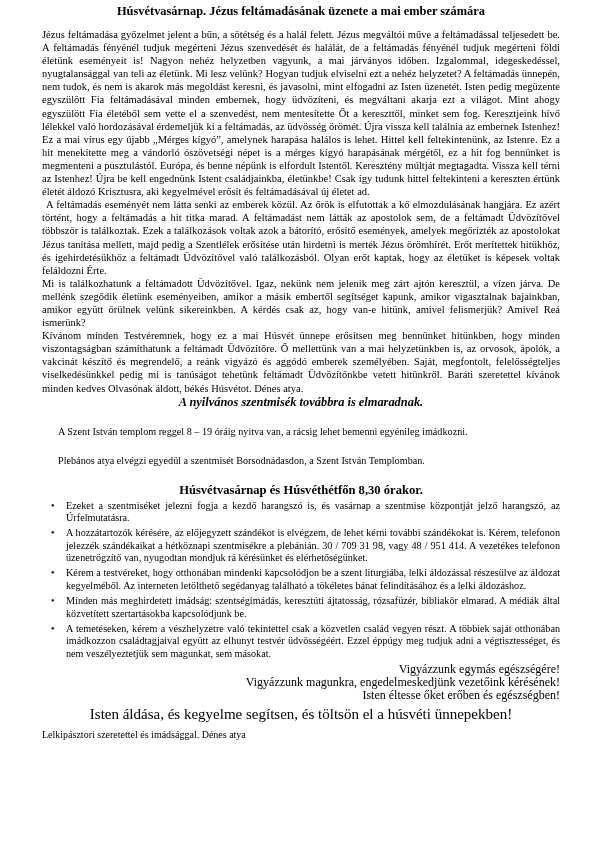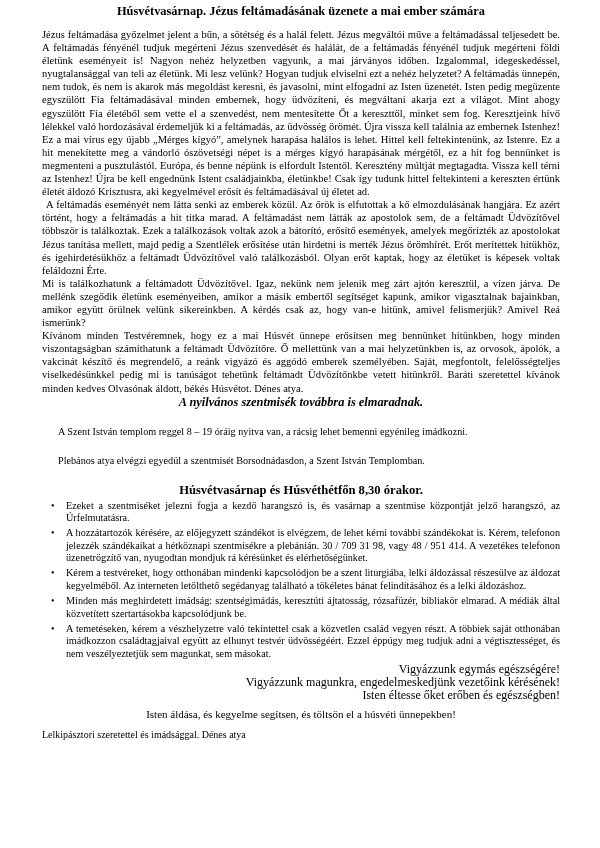--- a/index.html
+++ b/index.html
@@ -8,21 +8,21 @@
   .title { text-align: center; font-weight: bold; font-size: 12.4px; line-height: 14px; margin: 0 0 10px 0; }
   .body-p { font-size: 10.5px; line-height: 13.1px; text-align: justify; margin: 0; }
   .indent { text-indent: 4px; }
   .notice { text-align: center; font-weight: bold; font-style: italic; font-size: 12.4px; line-height: 14px; margin: 0; }
   .plain { font-size: 10.2px; line-height: 13px; margin: 16px; }
   .schedule { font-weight: bold; font-size: 12.6px; line-height: 15px; margin: 0; text-align: center; }
   ul.bullets { margin: 2px 0 0 0; padding: 0 0 0 24px; list-style: none; }
   ul.bullets li { position: relative; font-size: 10.2px; line-height: 12.6px; text-align: justify; margin: 0 0 2.4px 0; }
   ul.bullets li .dot { position: absolute; left: -15px; top: 0; font-size: 10px; }
   .center-line { text-align: right; font-size: 12px; line-height: 13.2px; margin: 0; }
-  .blessing { text-align: center; font-size: 11px; line-height: 13.2px; margin: 6px 0 0 0; }
+  .blessing { text-align: center; font-size: 15px; line-height: 13.2px; margin: 6px 0 0 0; }
   .signature { font-size: 10px; line-height: 13px; margin: 6px 0 4px 0; }
 </style>
 </head>
 <body>
 
 <div class="page">
   <h1 class="title">Húsvétvasárnap. Jézus feltámadásának üzenete a mai ember számára</h1>
 
   <p class="body-p">Jézus feltámadása győzelmet jelent a bűn, a sötétség és a halál felett. Jézus megváltói műve a feltámadással teljesedett be. A feltámadás fényénél tudjuk megérteni Jézus szenvedését és halálát, de a feltámadás fényénél tudjuk megérteni földi életünk eseményeit is! Nagyon nehéz helyzetben vagyunk, a mai járványos időben. Izgalommal, idegeskedéssel, nyugtalansággal van teli az életünk. Mi lesz velünk? Hogyan tudjuk elviselni ezt a nehéz helyzetet? A feltámadás ünnepén, nem tudok, és nem is akarok más megoldást keresni, és javasolni, mint elfogadni az Isten üzenetét. Isten pedig megüzente egyszülött Fia feltámadásával minden embernek, hogy üdvözíteni, és megváltani akarja ezt a világot. Mint ahogy egyszülött Fia életéből sem vette el a szenvedést, nem mentesítette Őt a kereszttől, minket sem fog. Keresztjeink hívő lélekkel való hordozásával érdemeljük ki a feltámadás, az üdvösség örömét. Újra vissza kell találnia az embernek Istenhez! Ez a mai vírus egy újabb „Mérges kígyó”, amelynek harapása halálos is lehet. Hittel kell feltekintenünk, az Istenre. Ez a hit menekítette meg a vándorló ószövetségi népet is a mérges kígyó harapásának mérgétől, ez a hit fog bennünket is megmenteni a pusztulástól. Európa, és benne népünk is elfordult Istentől. Keresztény múltját megtagadta. Vissza kell térni az Istenhez! Újra be kell engednünk Istent családjainkba, életünkbe! Csak így tudunk hittel feltekinteni a kereszten értünk életét áldozó Krisztusra, aki kegyelmével erősít és feltámadásával új életet ad.</p>
   <p class="body-p indent">A feltámadás eseményét nem látta senki az emberek közül. Az őrök is elfutottak a kő elmozdulásának hangjára. Ez azért történt, hogy a feltámadás a hit titka marad. A feltámadást nem látták az apostolok sem, de a feltámadt Üdvözítővel többször is találkoztak. Ezek a találkozások voltak azok a bátorító, erősítő események, amelyek megőrizték az apostolokat Jézus tanítása mellett, majd pedig a Szentlélek erősítése után hirdetni is merték Jézus örömhírét. Erőt merítettek hitükhöz, és igehirdetésükhöz a feltámadt Üdvözítővel való találkozásból. Olyan erőt kaptak, hogy az életüket is képesek voltak feláldozni Érte.</p>

